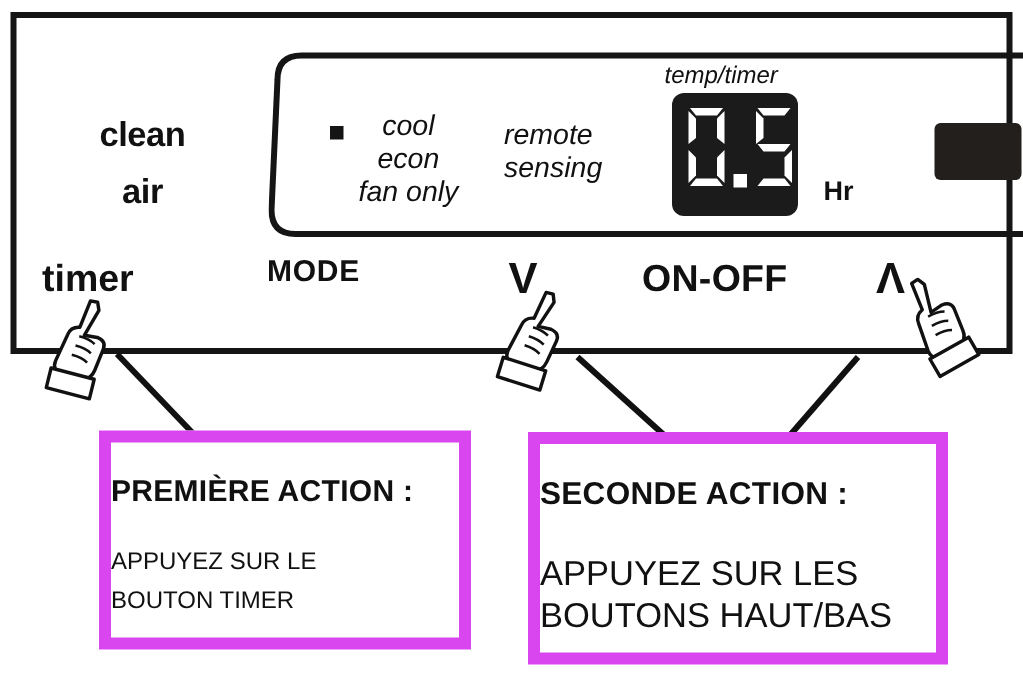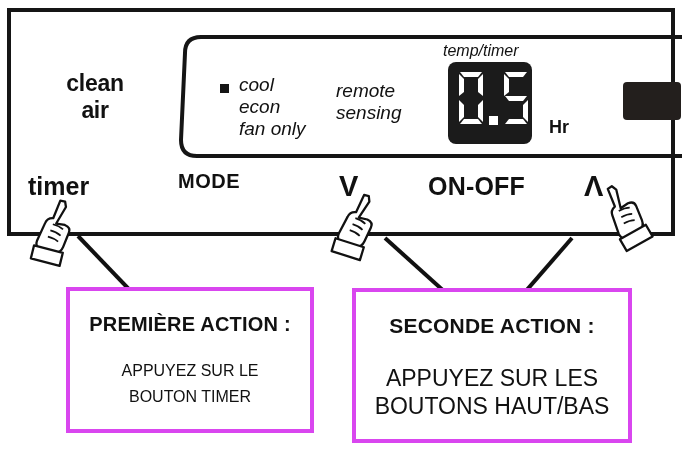--- a/index.html
+++ b/index.html
@@ -13,21 +13,21 @@
          border:4px solid #151515;box-sizing:border-box;background:#fff;}
 
   
   #display-region{position:absolute;left:168px;top:22px;width:508px;height:127px;
                   box-sizing:border-box;}
   #display-region svg{display:block;}
 
   .panel-text{position:absolute;white-space:pre;}
 
   #clean-air{left:24px;top:58px;width:120px;text-align:center;
-             font-weight:bold;font-size:23px;line-height:27px;letter-spacing:-0.3px;}
+             font-weight:bold;font-size:23px;line-height:38px;letter-spacing:-0.3px;}
 
   #mode-bullet{position:absolute;left:209px;top:72px;width:9px;height:9px;background:#151515;}
 
   #mode-list{left:228px;top:62px;font-style:italic;font-size:19px;line-height:22px;}
   #remote-sensing{left:325px;top:68px;font-style:italic;font-size:19px;line-height:22px;}
 
   #temp-timer-label{left:432px;top:30px;font-style:italic;font-size:16px;}
 
   #lcd{position:absolute;left:437px;top:50px;width:84px;height:82px;
        background:#1b1b1b;border-radius:8px;}
@@ -43,22 +43,22 @@
   #lbl-timer{left:28px;top:172px;font-size:25px;}
   #lbl-mode{left:178px;top:170px;font-size:20px;letter-spacing:0.5px;}
   #lbl-down{left:339px;top:170px;font-size:29px;}
   #lbl-onoff{left:428px;top:172px;font-size:25px;letter-spacing:0.2px;}
   #lbl-up{left:584px;top:170px;font-size:29px;}
 
   
   #overlay{position:absolute;left:0;top:0;width:682px;height:451px;pointer-events:none;}
 
   
-  .callout{position:absolute;border:4px solid #d946ef;background:#ffffff;
-           box-sizing:border-box;text-align:center;}
+  .callout{position:absolute;border:8px solid #d946ef;background:#ffffff;
+           box-sizing:border-box;text-align:left;}
   #callout-1{left:66px;top:287px;width:248px;height:146px;}
   #callout-2{left:352px;top:288px;width:280px;height:155px;}
 
   .callout-title{font-weight:bold;font-size:20px;letter-spacing:0.2px;white-space:pre;}
   #callout-1 .callout-title{margin-top:22px;}
   #callout-2 .callout-title{margin-top:22px;font-size:21px;}
   .callout-body{font-size:16px;line-height:26px;white-space:pre-line;}
   #callout-1 .callout-body{margin-top:22px;}
   #callout-2 .callout-body{margin-top:26px;font-size:23px;line-height:28px;}
 </style>
@@ -73,21 +73,21 @@
       <svg width="508" height="127" viewBox="0 0 508 127" fill="none">
         <path d="M508 3 L22 3 Q6 3 6 19 L2 106 Q2 122 18 122 L508 122" stroke="#151515" stroke-width="4" fill="none" stroke-linecap="butt"></path>
       </svg>
     </div>
 
     <div class="panel-text" id="clean-air" style="white-space:pre-line;">clean
 air</div>
 
     <div id="mode-bullet"></div>
 
-    <div class="panel-text" id="mode-list" style="white-space:pre-line;">cool
+    <div class="panel-text" id="mode-list" style="white-space:pre-line;text-align:center;">cool
 econ
 fan only</div>
 
     <div class="panel-text" id="remote-sensing" style="white-space:pre-line;">remote
 sensing</div>
 
     <div class="panel-text" id="temp-timer-label">temp/timer</div>
 
     <div id="lcd">
       <svg width="84" height="82" viewBox="0 0 84 82">

